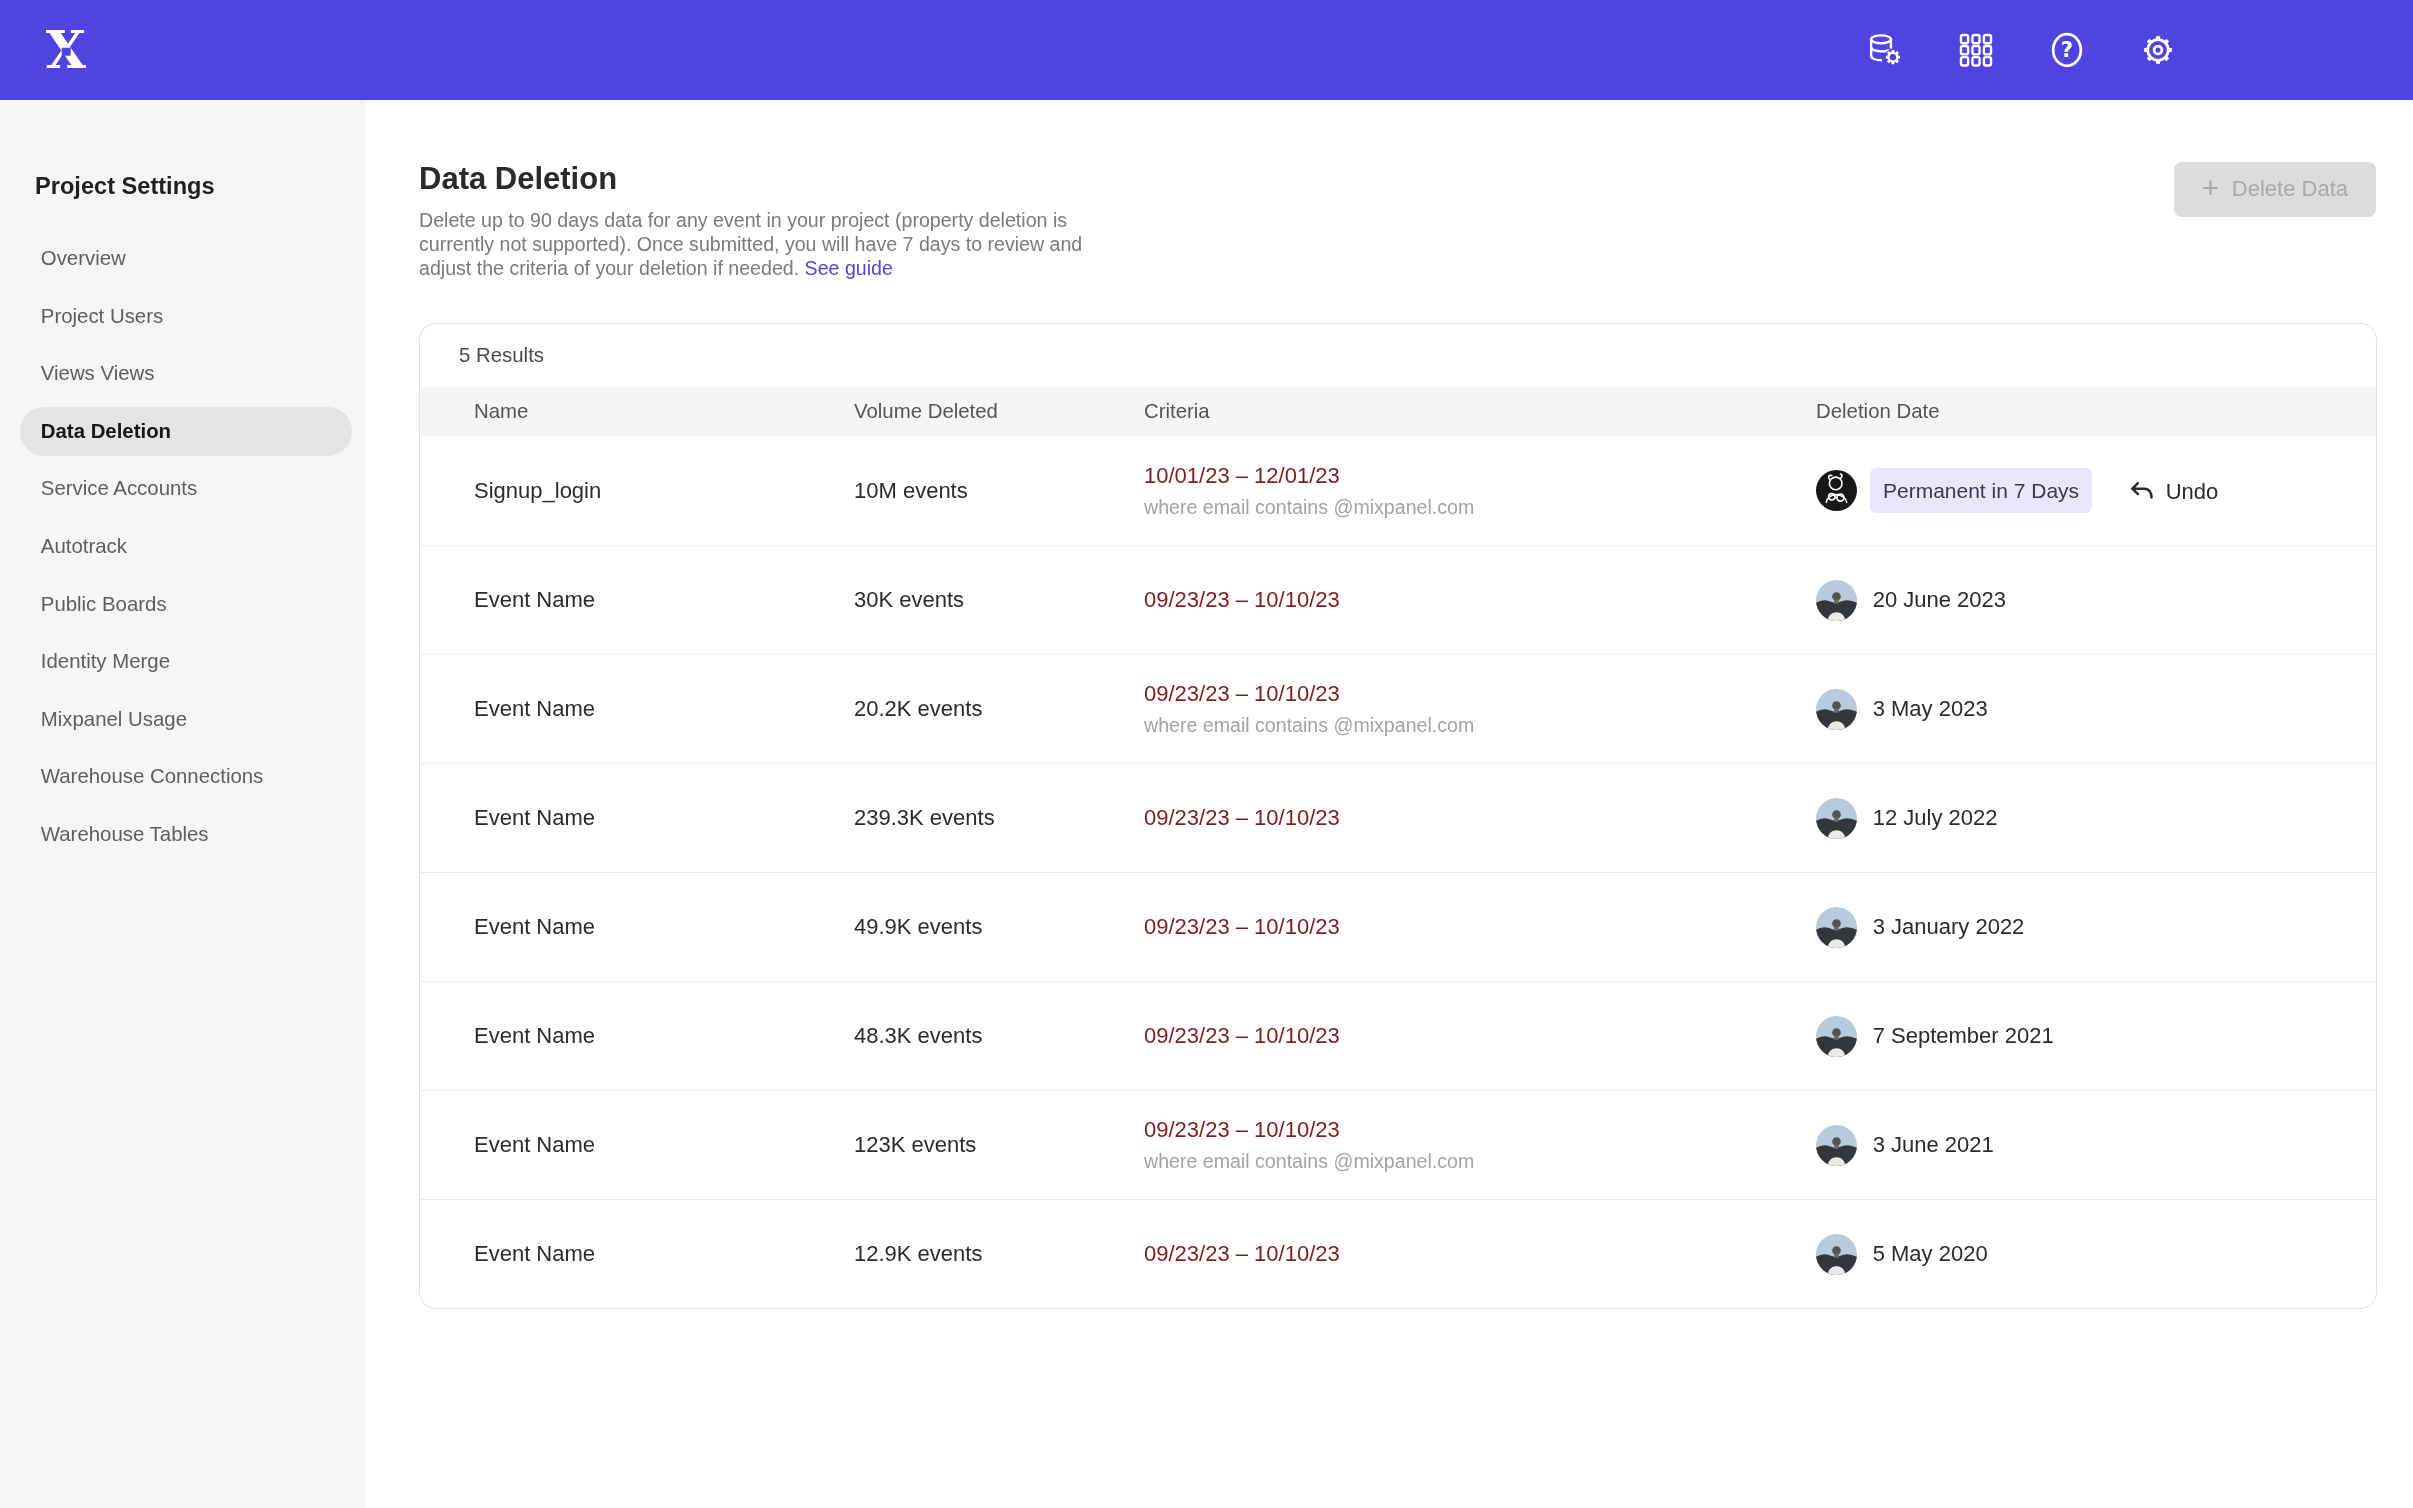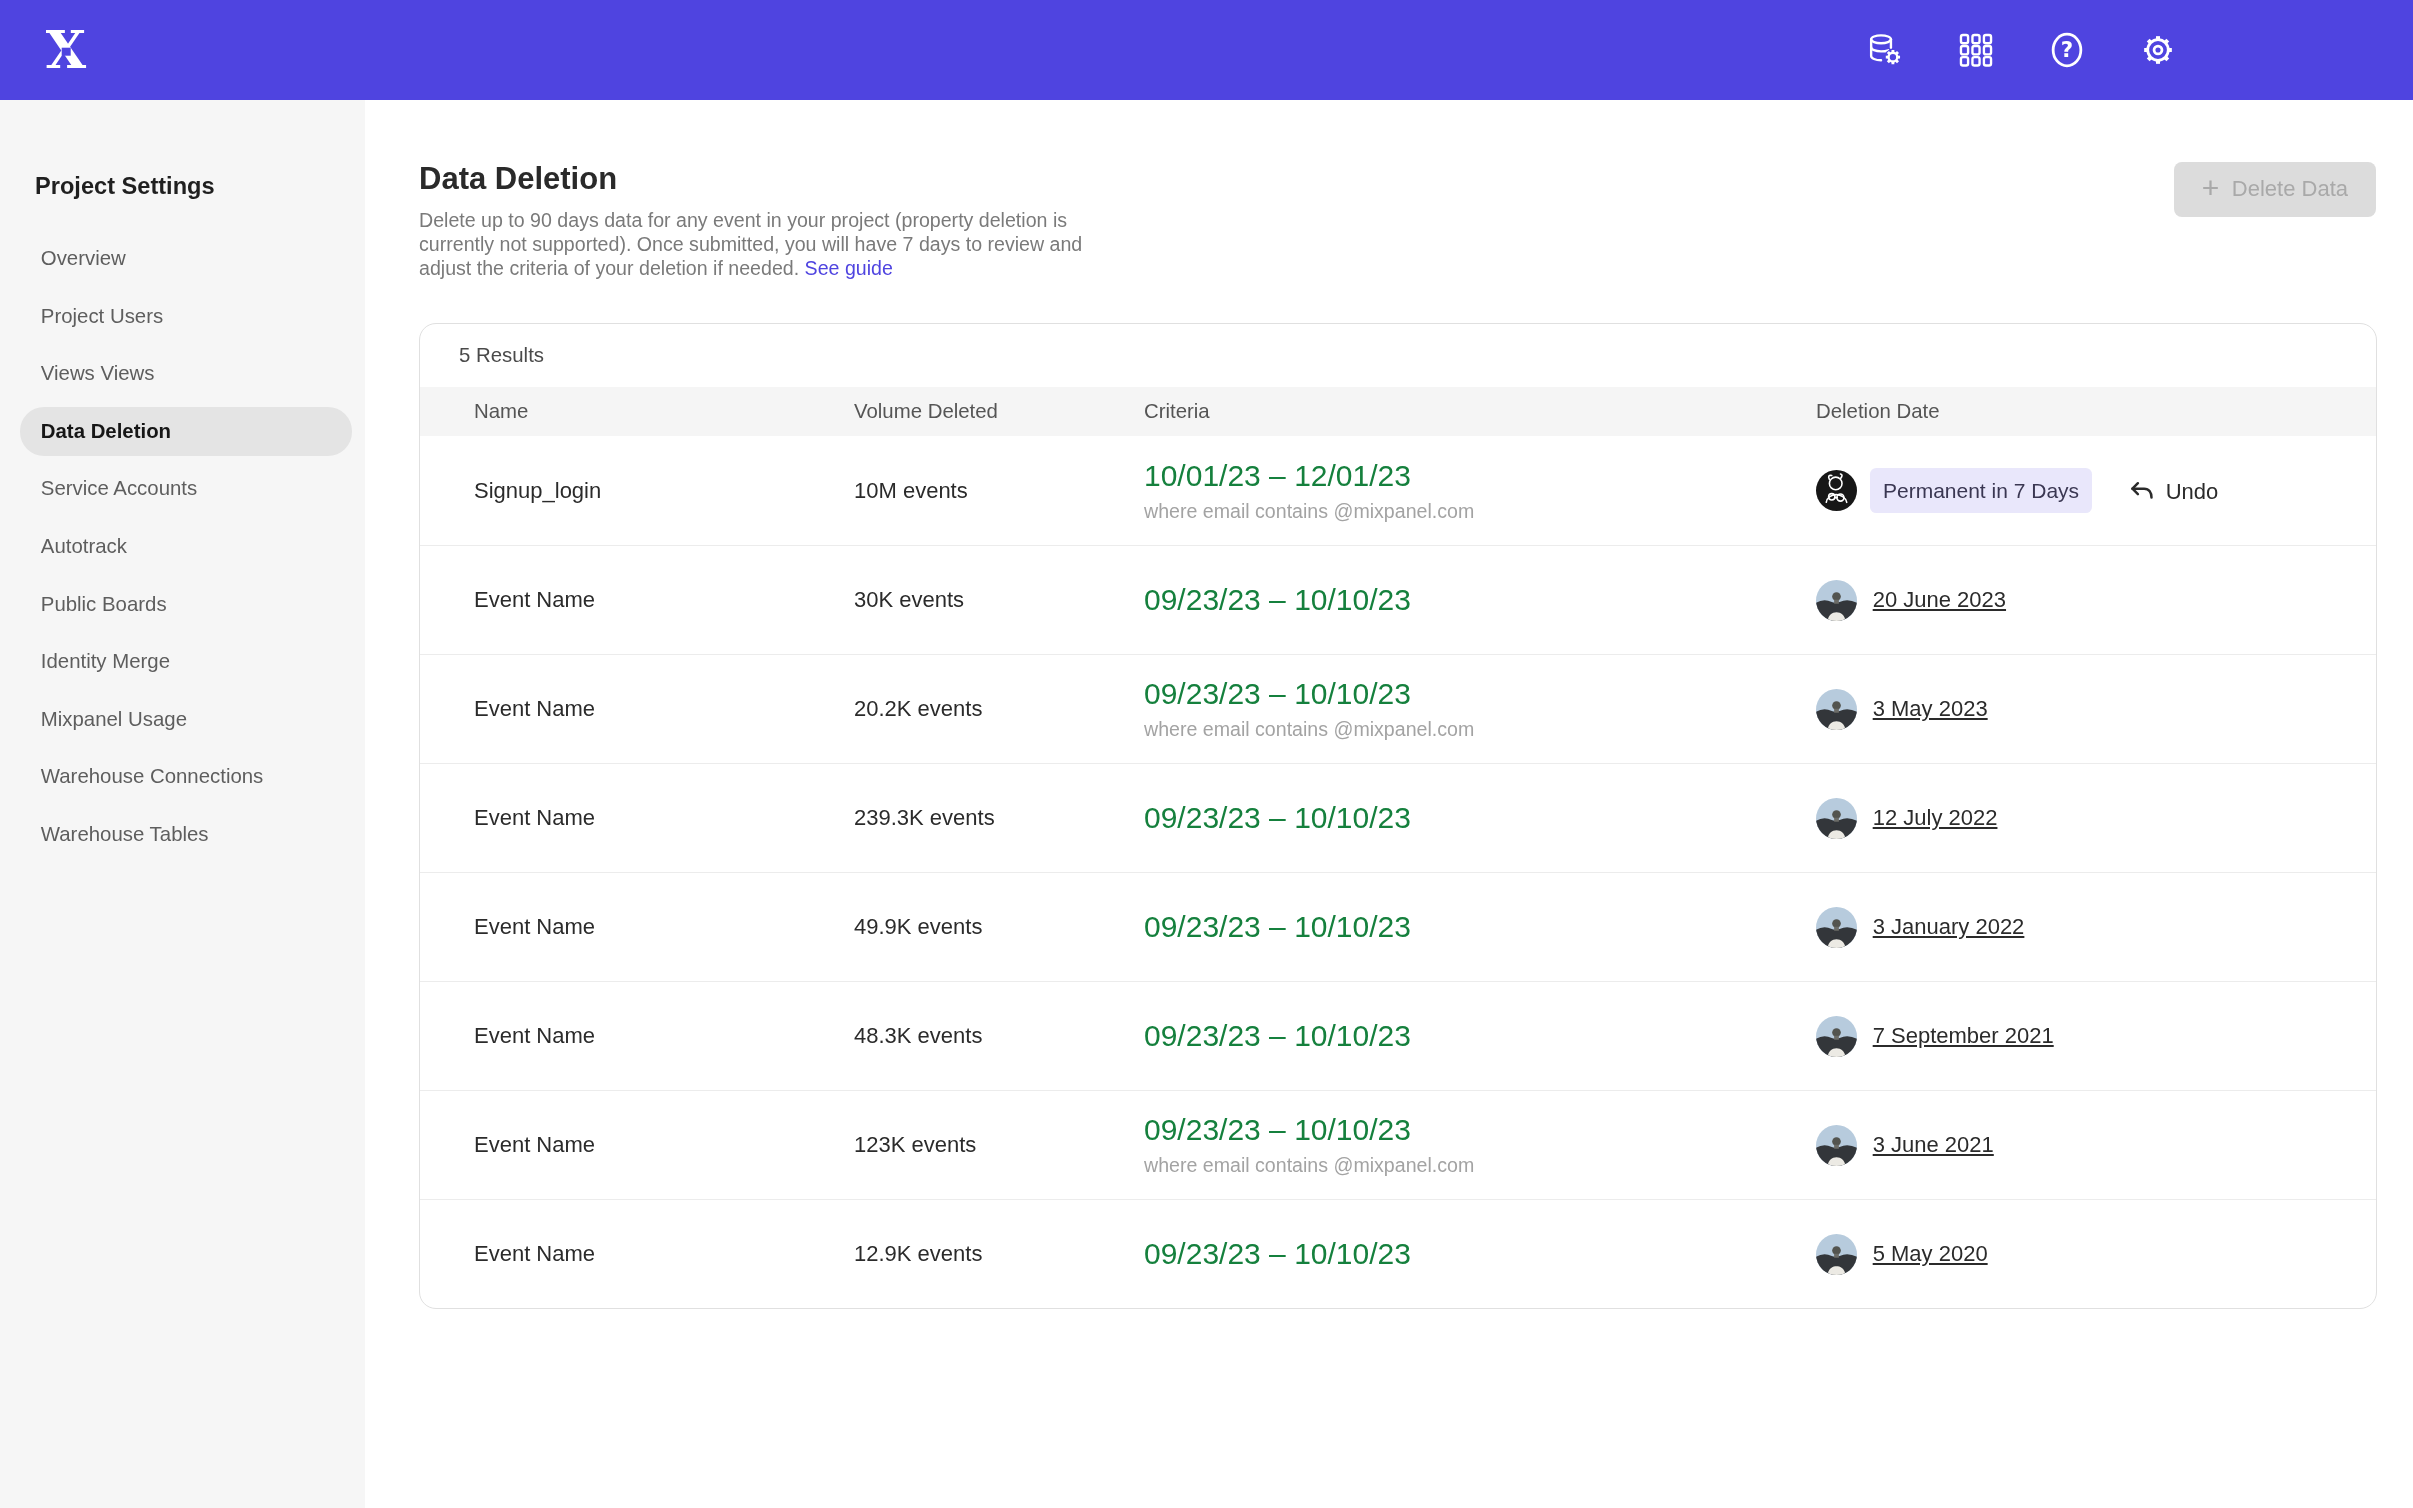--- a/index.html
+++ b/index.html
@@ -76,26 +76,26 @@
   .thead {
     height:49px; background:#f5f5f5; display:grid;
     grid-template-columns:380px 290px 672px 1fr;
     padding-left:54px; align-items:center; font-size:20.4px; color:#555555;
   }
   .trow {
     height:109px; display:grid; grid-template-columns:380px 290px 672px 1fr;
     padding-left:54px; align-items:center; font-size:22px; color:#2b2b2b;
   }
   .trow + .trow { border-top:0.8px solid #ececec; }
-  .crit-main { font-size:30px; color:#15803d; }
+  .crit-main { font-size:22px; color:#7f1d1d; }
   .crit-note { font-size:19.6px; color:#a3a3a3; margin-top:7px; }
   .date-cell { display:flex; align-items:center; }
   .avatar { width:41px; height:41px; border-radius:50%; overflow:hidden; flex:none; }
   .avatar svg { width:41px; height:41px; display:block; }
-  .date-text { margin-left:15.7px;text-decoration:underline; }
+  .date-text { margin-left:15.7px; }
   .badge {
     margin-left:12.6px; background:#e9e7fb; color:#3a3752;
     font-size:21px; padding:10.2px 13.4px; border-radius:6.3px; white-space:nowrap;
   }
   .undo-btn {
     margin-left:35px; background:none; border:0; padding:0; cursor:pointer;
     display:flex; align-items:flex-end; gap:10.2px; font-size:22px; color:#2b2b2b;
     font-family:"Liberation Sans", sans-serif;
   }
   .undo-btn svg { width:28px; height:28px; }

